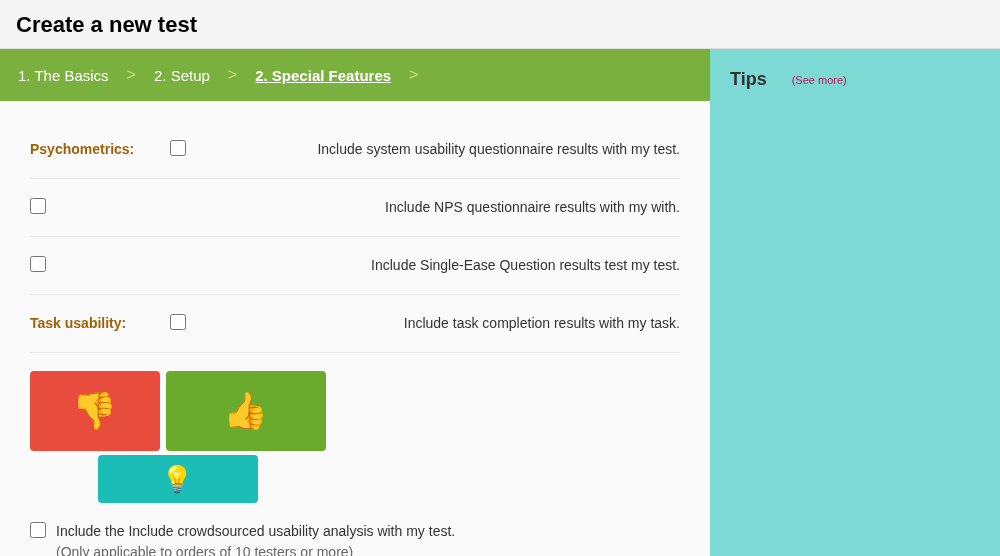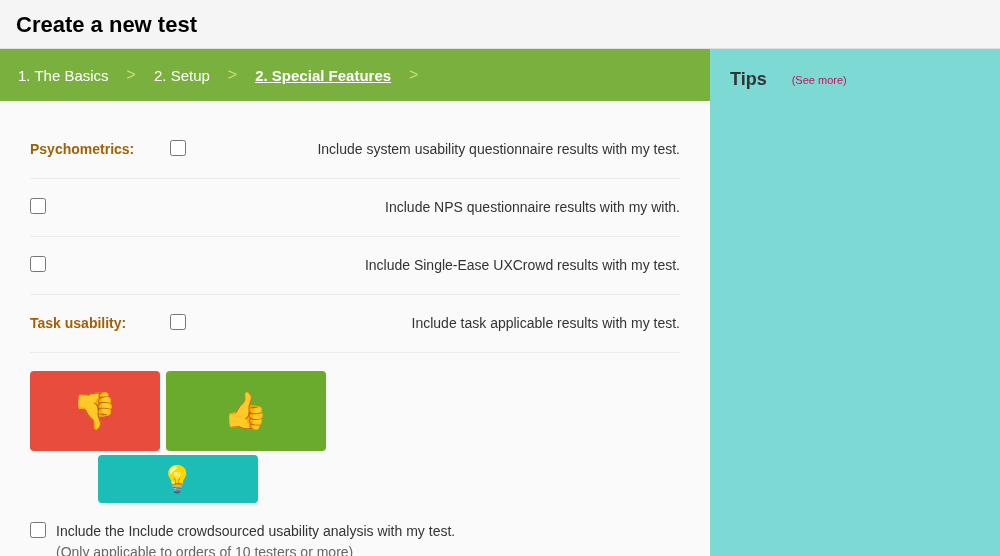--- a/index.html
+++ b/index.html
@@ -205,31 +205,31 @@
           </div>
           <span class="field-text">Include NPS questionnaire results with my with.</span>
         </div>
       </div>
 
       <div class="field-row">
         <div class="field-content">
           <div class="checkbox-wrap">
             <input type="checkbox" style="">
           </div>
-          <span class="field-text">Include Single-Ease UXCrowd results with my test.</span>
+          <span class="field-text">Include Single-Ease Question results test my test.</span>
         </div>
       </div>
 
       <div class="field-row">
         <div class="field-label">Task usability:</div>
         <div class="field-content">
           <div class="checkbox-wrap">
             <input type="checkbox" style="">
           </div>
-          <span class="field-text">Include task applicable results with my test.</span>
+          <span class="field-text">Include task completion results with my task.</span>
         </div>
       </div>
 
       <div class="field-row">
         <div class="field-content" style="flex-direction: column;">
 
           <div class="uxcrowd-widget">
             <div class="uxcrowd-top-row">
               <button class="uxcrowd-btn uxcrowd-btn-red">
                 <span class="thumb-icon">👎</span>

